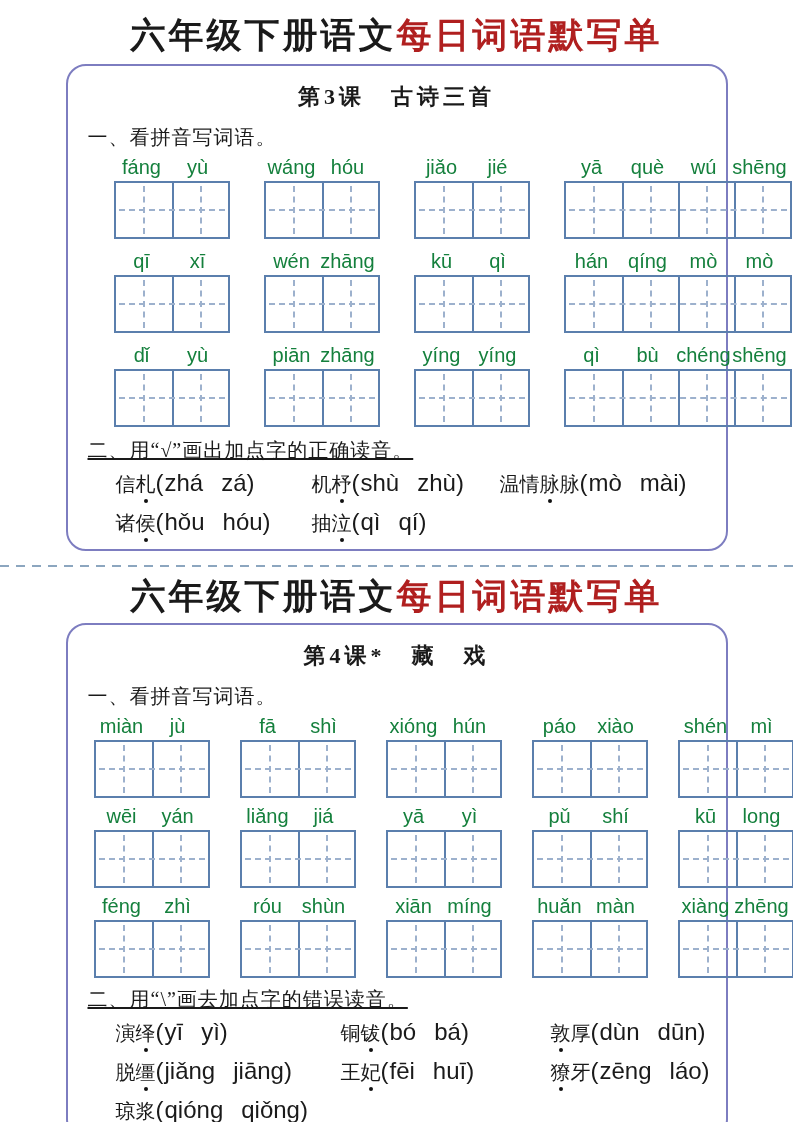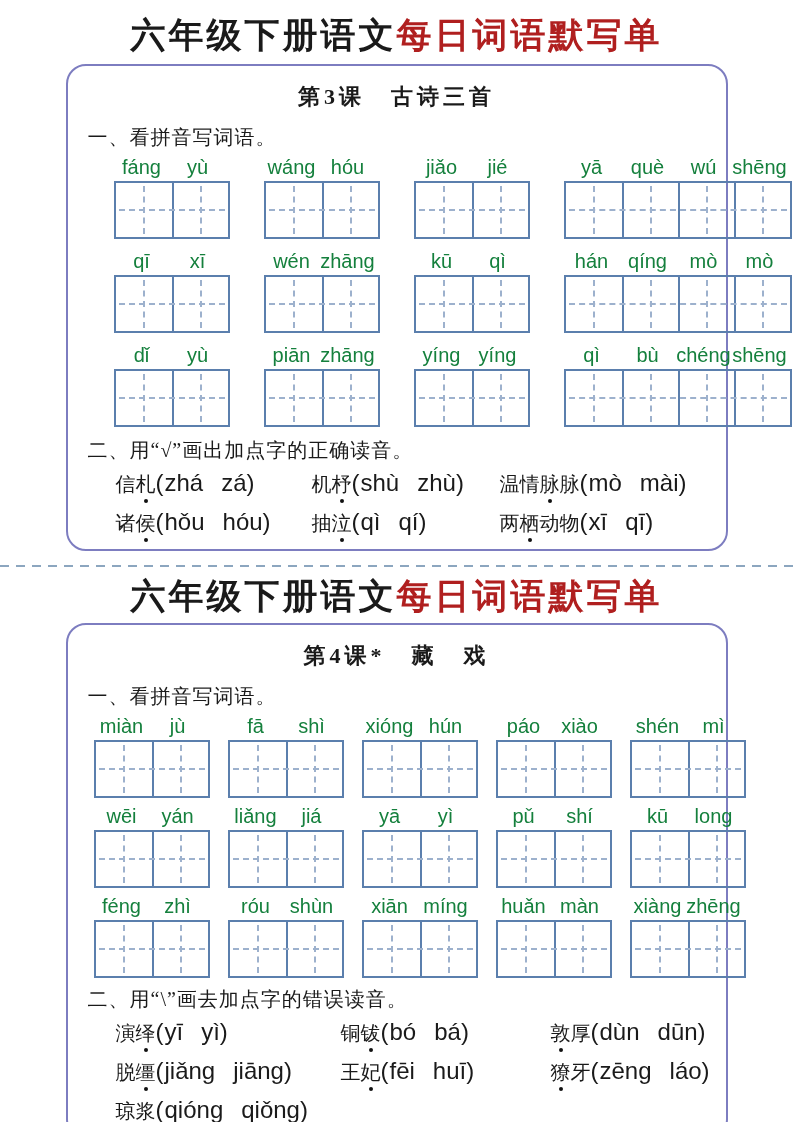--- a/index.html
+++ b/index.html
@@ -32,25 +32,25 @@
   }
   .card.first{min-height:472px;}
   .card.second{min-height:462px;margin-top:4px;}
   .lesson-title{
     text-align:center;font-size:22px;font-weight:bold;
     letter-spacing:4px;margin-top:6px;
   }
   .part-label{
     font-size:20px;margin:12px 0 2px 2px;letter-spacing:1px;
   }
-  .part-label.two{margin-top:8px;}
+  .part-label.two{margin-top:8px;text-decoration:underline;}
   .rows{margin-left:28px;}
   .card.second .rows{margin-left:8px;}
   .pinyin-row{display:flex;gap:34px;margin-top:4px;margin-bottom:10px;}
-  .card.second .pinyin-row{gap:18px;margin-bottom:6px;}
+  .card.second .pinyin-row{gap:30px;margin-bottom:6px;}
   .pinyin-box{display:flex;flex-direction:column;align-items:flex-start;}
   .syllables{display:flex;}
   .syllables span{
     display:inline-block;width:56px;text-align:center;
     font-family:"Liberation Sans","DejaVu Sans",sans-serif;
     font-size:20px;color:#15803d;white-space:nowrap;line-height:1.2;
   }
   .cells{display:flex;position:relative;border:2px solid var(--grid-border);margin-top:2px;}
   .cell{width:56px;height:54px;position:relative;border-left:2px solid var(--grid-border);}
   .cell:first-child{border-left:none;}
@@ -229,21 +229,20 @@
         </div>
       </div>
     </div>
   <div class="part-label two">二、用“√”画出加点字的正确读音。</div>
   <div class="items s0">
       <span class="item"><span class="word"><span class="ch">信</span><span class="ch dot">札</span></span><span class="opts"><span class="paren">(</span><span class="o1">zhá</span><span class="gap"></span><span class="o2">zá</span><span class="paren">)</span></span></span>
       <span class="item"><span class="word"><span class="ch">机</span><span class="ch dot">杼</span></span><span class="opts"><span class="paren">(</span><span class="o1">shù</span><span class="gap"></span><span class="o2">zhù</span><span class="paren">)</span></span></span>
       <span class="item"><span class="word"><span class="ch">温</span><span class="ch">情</span><span class="ch dot">脉</span><span class="ch">脉</span></span><span class="opts"><span class="paren">(</span><span class="o1">mò</span><span class="gap"></span><span class="o2">mài</span><span class="paren">)</span></span></span>
       <span class="item"><span class="word"><span class="ch">诸</span><span class="ch dot">侯</span></span><span class="opts"><span class="paren">(</span><span class="o1">hǒu</span><span class="gap"></span><span class="o2">hóu</span><span class="paren">)</span></span></span>
       <span class="item"><span class="word"><span class="ch">抽</span><span class="ch dot">泣</span></span><span class="opts"><span class="paren">(</span><span class="o1">qì</span><span class="gap"></span><span class="o2">qí</span><span class="paren">)</span></span></span>
-      <span class="item"><span class="word"><span class="ch">两</span><span class="ch dot">栖</span><span class="ch">动</span><span class="ch">物</span></span><span class="opts"><span class="paren">(</span><span class="o1">xī</span><span class="gap"></span><span class="o2">qī</span><span class="paren">)</span></span></span>
     </div>
 </div>
 
 <div class="cut-line"></div>
 
 <div class="main-title second">
   <span>六年级下册语文</span><span class="red">每日词语默写单</span>
 </div>
 
 <div class="card second">

